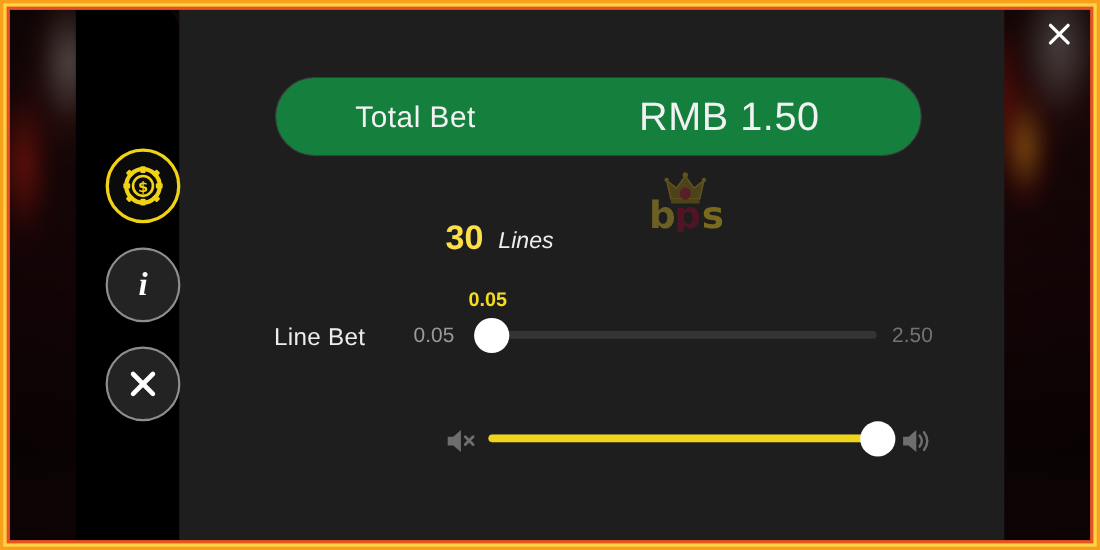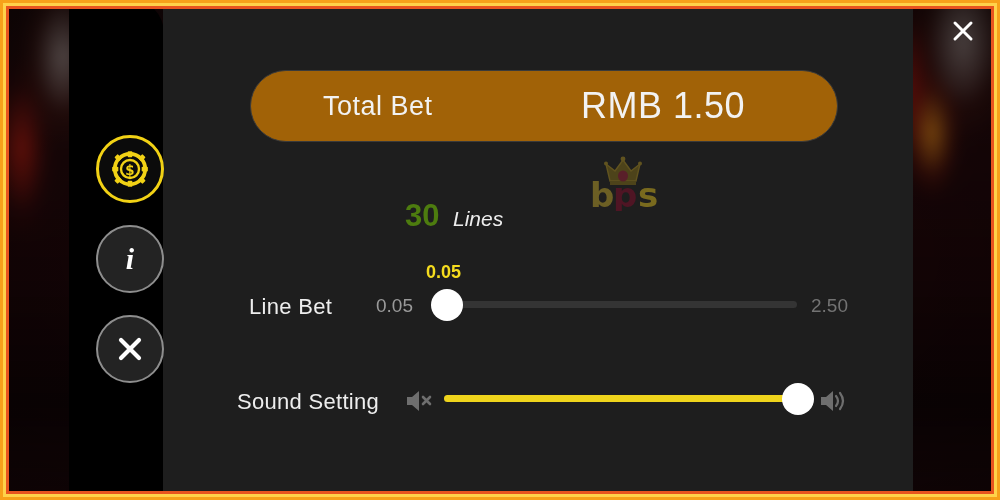--- a/index.html
+++ b/index.html
@@ -88,21 +88,21 @@
     letter-spacing: 0;
   }
 
   
   .total-pill {
     position: absolute;
     left: 241px; top: 61px;
     width: 588px; height: 72px;
     border: 1px solid #3a3a3a;
     border-radius: 36px;
-    background: #a16207;
+    background: #15803d;
     display: flex; align-items: center;
   }
   .total-label {
     position: absolute; left: 72px;
     color: #f2f2f2;
     font-size: 27px;
     letter-spacing: .5px;
   }
   .total-value {
     position: absolute; left: 330px;
@@ -127,21 +127,21 @@
     font-size: 22px;
     left: 228px;
     letter-spacing: .3px;
   }
 
   
   .paylines-row { top: 195px; }
   .paylines-count {
     position: absolute;
     left: 396px; top: 189px;
-    color: #4d7c0f;
+    color: #fde047;
     font-size: 31px;
     font-weight: 700;
   }
   .paylines-unit {
     position: absolute;
     left: 444px; top: 198px;
     color: #ededed;
     font-size: 21px;
     font-style: italic;
   }
@@ -307,21 +307,20 @@
 
     <span class="row-label linebet-row">Line Bet</span>
     <span class="linebet-bubble">0.05</span>
     <span class="linebet-min">0.05</span>
     <span class="linebet-max">2.50</span>
     <div class="linebet-track">
       <div class="linebet-fill" style="width: 2%;"></div>
     </div>
     <div class="linebet-thumb"></div>
 
-    <span class="row-label sound-row">Sound Setting</span>
 
     <span class="sound-mute-icon">
       <svg width="30" height="28" viewBox="0 0 30 28">
         <path d="M3 10 H8 L15 4 V24 L8 18 H3 Z" fill="#6e6e6e"></path>
         <path d="M19 10 L26 17 M26 10 L19 17" stroke="#6e6e6e" stroke-width="2.6" stroke-linecap="round"></path>
       </svg>
     </span>
 
     <div class="sound-track">
       <div class="sound-fill" style="width: 100%;"></div>

